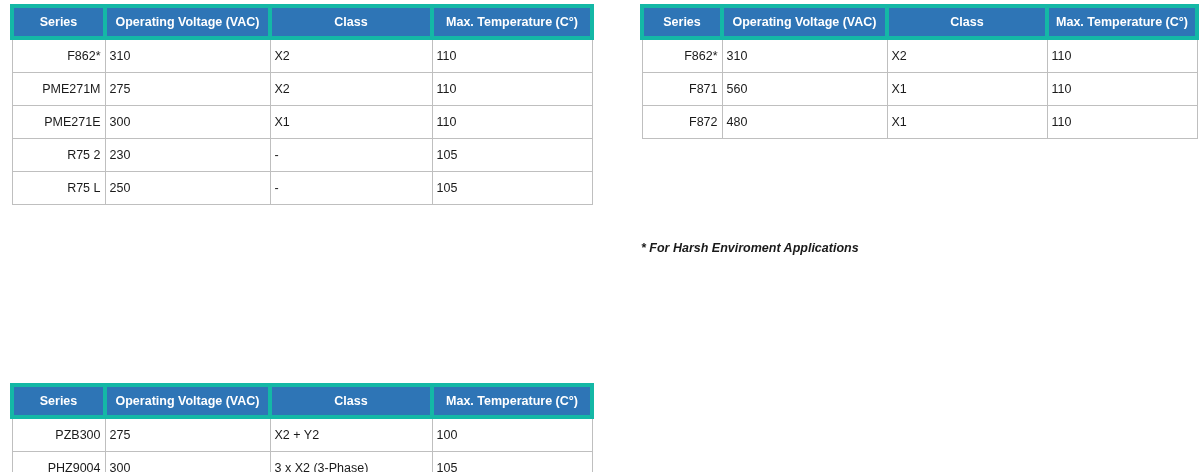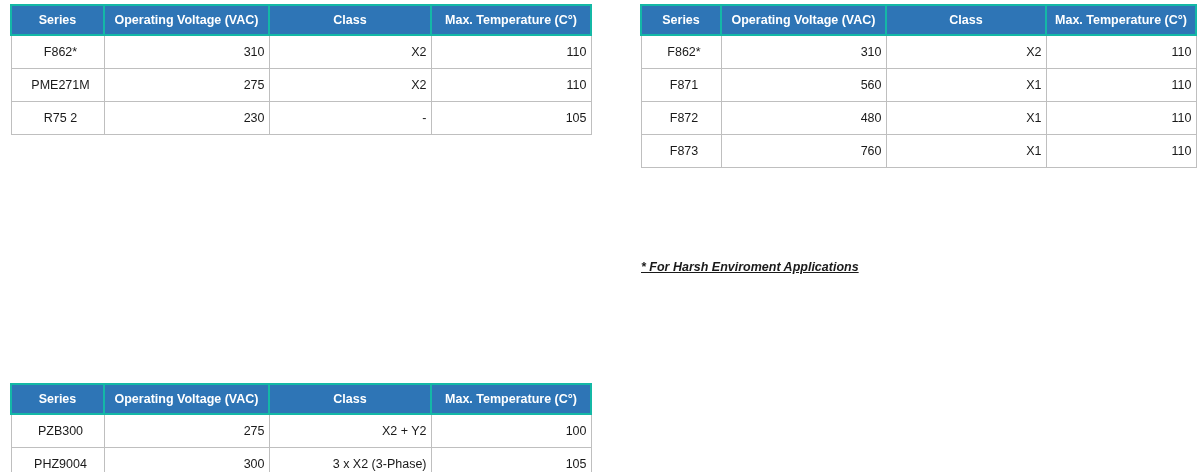--- a/index.html
+++ b/index.html
@@ -23,35 +23,35 @@
     table-layout: fixed;
     font-size: 12.5px;
   }
   table.spec th {
     background: #2e75b6;
     color: #ffffff;
     font-weight: bold;
     font-size: 12.5px;
     text-align: center;
     padding: 7px 4px;
-    border: 2px solid #14b8a6;
+    border: 4px solid #14b8a6;
     white-space: nowrap;
   }
   table.spec td {
     border: 1px solid #bfbfbf;
     padding: 7px 4px;
     height: 18px;
     color: #1a1a1a;
   }
   table.spec td.series {
-    text-align: center;
+    text-align: right;
     padding-left: 10px;
   }
   table.spec td.center {
-    text-align: right;
+    text-align: left;
   }
   
   .col-series   { width: 93px; }
   .col-voltage  { width: 165px; }
   .col-class    { width: 162px; }
   .col-temp     { width: 160px; }
 
   .t2 .col-series  { width: 80px; }
   .t2 .col-voltage { width: 165px; }
   .t2 .col-class   { width: 160px; }
@@ -62,21 +62,21 @@
     font-size: 12.5px;
     font-style: italic;
     font-weight: bold;
     color: #1a1a1a;
     white-space: nowrap;
   }
   
   #table-left   { left: 10px;  top: 4px; }
   #table-right  { left: 640px; top: 4px; }
   #table-bottom { left: 10px;  top: 383px; }
-  #harsh-note   { left: 641px; top: 260px; text-decoration: underline; }
+  #harsh-note   { left: 641px; top: 241px; }
 </style>
 </head>
 <body>
 
 <div class="table-wrap" id="table-left">
   <table class="spec t1">
     <colgroup>
       <col class="col-series">
         <col class="col-voltage">
         <col class="col-class">
@@ -97,22 +97,34 @@
         <td class="center">X2</td>
         <td class="center">110</td>
       </tr>
       <tr>
         <td class="series">PME271M</td>
         <td class="center">275</td>
         <td class="center">X2</td>
         <td class="center">110</td>
       </tr>
       <tr>
+        <td class="series">PME271E</td>
+        <td class="center">300</td>
+        <td class="center">X1</td>
+        <td class="center">110</td>
+      </tr>
+      <tr>
         <td class="series">R75 2</td>
         <td class="center">230</td>
+        <td class="center">-</td>
+        <td class="center">105</td>
+      </tr>
+      <tr>
+        <td class="series">R75 L</td>
+        <td class="center">250</td>
         <td class="center">-</td>
         <td class="center">105</td>
       </tr>
     </tbody>
   </table>
 </div>
 
 <div class="table-wrap" id="table-right">
   <table class="spec t2">
     <colgroup>
@@ -141,26 +153,20 @@
         <td class="center">560</td>
         <td class="center">X1</td>
         <td class="center">110</td>
       </tr>
       <tr>
         <td class="series">F872</td>
         <td class="center">480</td>
         <td class="center">X1</td>
         <td class="center">110</td>
       </tr>
-      <tr>
-        <td class="series">F873</td>
-        <td class="center">760</td>
-        <td class="center">X1</td>
-        <td class="center">110</td>
-      </tr>
     </tbody>
   </table>
 </div>
 
 <div class="footnote" id="harsh-note">* For Harsh Enviroment Applications</div>
 
 <div class="table-wrap" id="table-bottom">
   <table class="spec t1">
     <colgroup>
       <col class="col-series">

